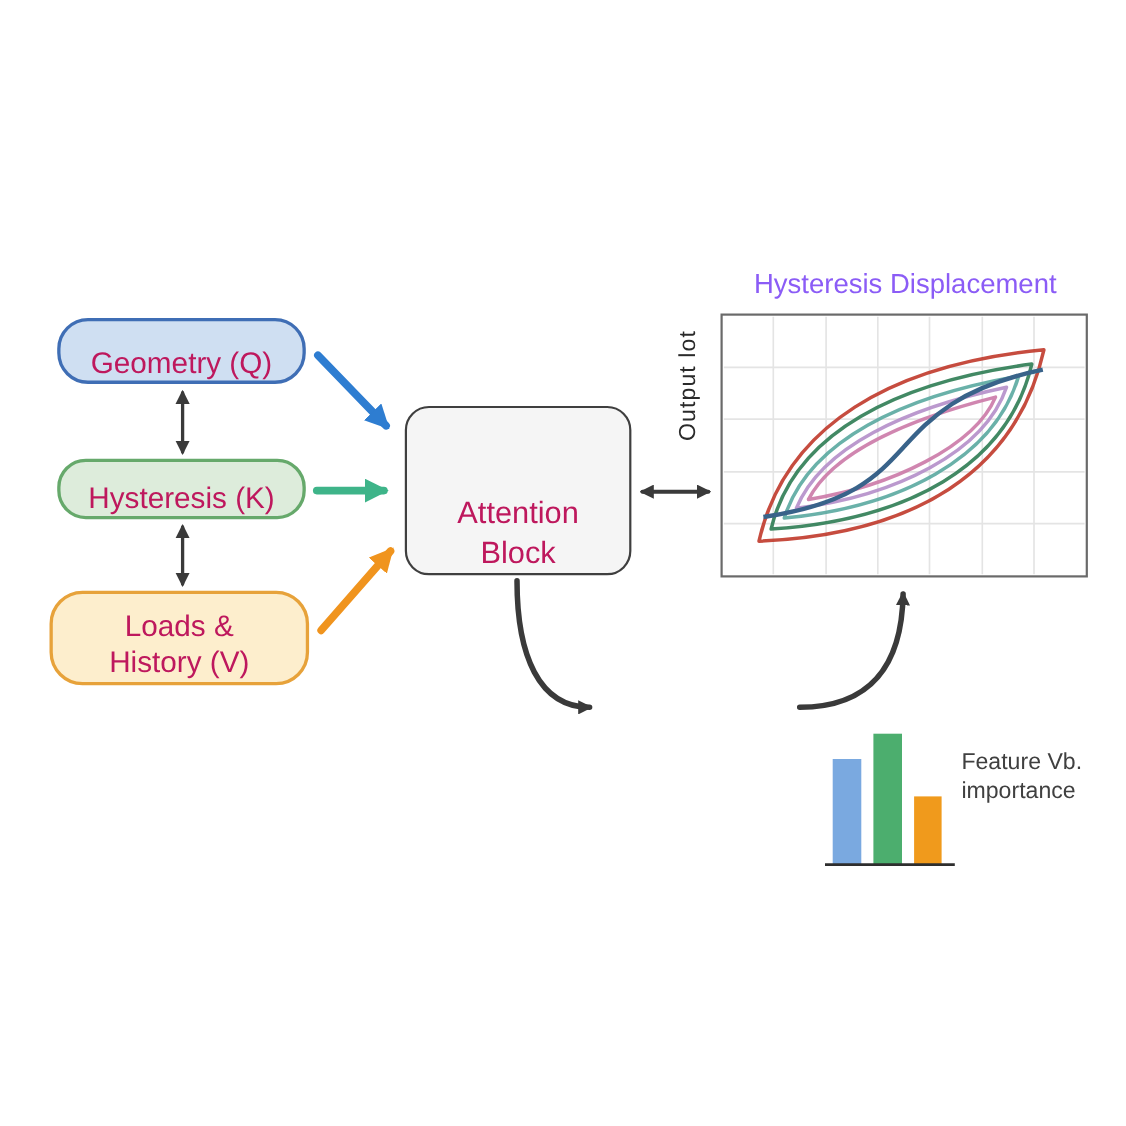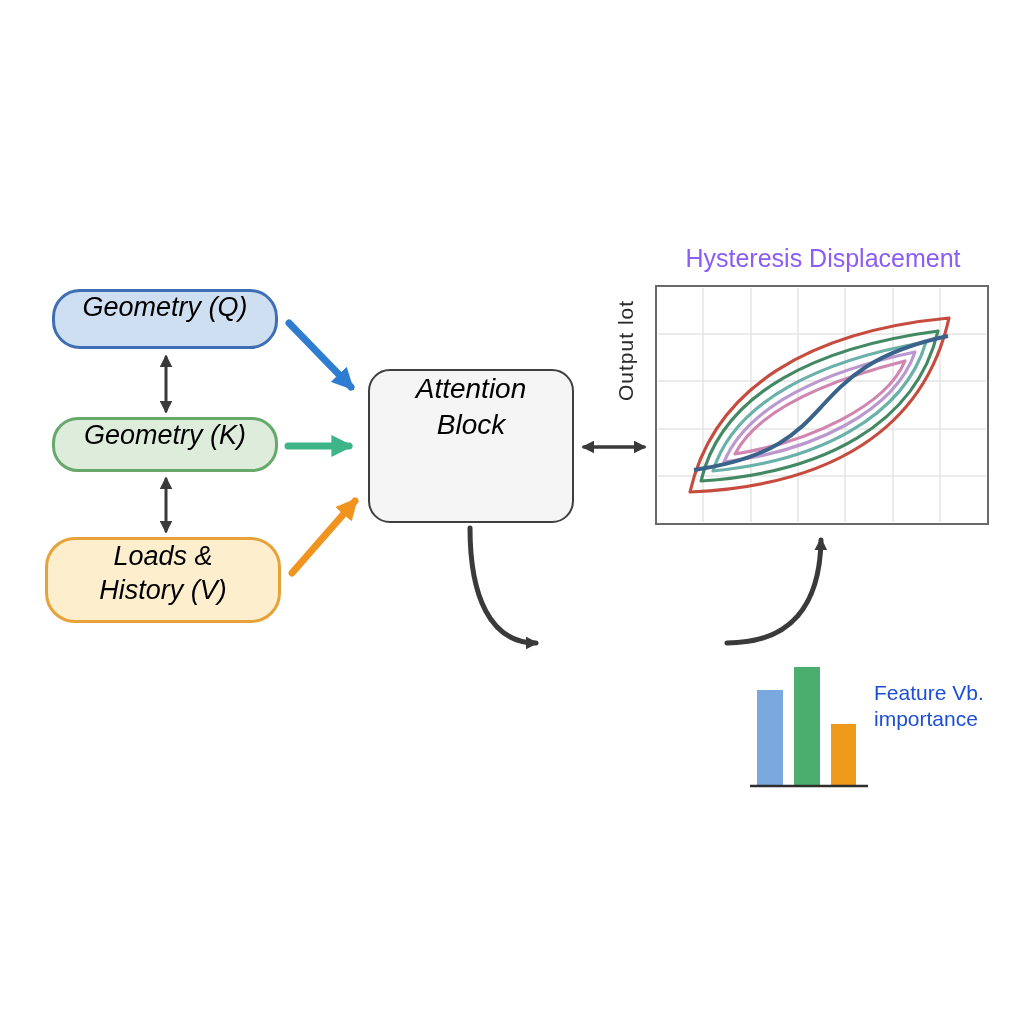--- a/index.html
+++ b/index.html
@@ -1,37 +1,37 @@
 <!DOCTYPE html>
 <html><head>
 <meta charset="utf-8">
 <style>
   html,body{margin:0;padding:0;background:#ffffff;}
   .stage{position:relative;width:1024px;height:1024px;background:#ffffff;overflow:hidden;
          font-family:"Liberation Sans",sans-serif;color:#2b2b2b;}
   .stage svg{position:absolute;left:0;top:0;}
-  .box{position:absolute;display:flex;align-items:flex-start;justify-content:center;
-       text-align:center;box-sizing:border-box;font-size:27px;color:#000000;font-style:italic;}
+  .box{position:absolute;display:flex;align-items:flex-end;justify-content:center;
+       text-align:center;box-sizing:border-box;font-size:27px;color:#be185d;}
   .box-geometry{left:52px;top:289px;width:226px;height:60px;border:3px solid #3f6eb5;
        background:#cfdff2;border-radius:28px;}
   .box-materials{left:52px;top:417px;width:226px;height:55px;border:3px solid #66a96b;
        background:#ddecdb;border-radius:26px;}
   .box-loads{left:45px;top:537px;width:236px;height:86px;border:3px solid #e7a23a;
        background:#fdeecd;border-radius:30px;line-height:1.25;padding:0 26px;}
   .box-attention{left:368px;top:369px;width:206px;height:154px;border:2.5px solid #3f3f3f;
        background:#f5f5f5;border-radius:22px;font-size:28px;line-height:1.3;padding:0 34px;}
   .box-gru{left:546px;top:602px;width:178px;height:82px;border:2.5px solid #3f3f3f;
        background:#f4f4f4;border-radius:14px;font-size:27px;}
   .plot-title{position:absolute;left:653px;top:244px;width:340px;text-align:center;
        font-size:25px;color:#8b5cf6;}
   .plot-ylabel{position:absolute;left:608px;top:288px;width:36px;height:124px;
        writing-mode:vertical-rl;transform:rotate(180deg);display:flex;align-items:center;
        justify-content:center;font-size:21px;color:#2a2a2a;letter-spacing:1px;}
   .feature-label{position:absolute;left:874px;top:680px;width:128px;font-size:21px;
-       line-height:1.25;color:#1d4ed8;}
+       line-height:1.25;color:#404040;}
 </style>
 </head>
 <body>
 
 <div class="stage">
 
   <svg width="1024" height="1024" viewBox="0 0 1024 1024">
     <defs>
       <marker id="mDark" viewBox="0 0 10 10" refX="8" refY="5" markerWidth="13" markerHeight="13" orient="auto-start-reverse" markerUnits="userSpaceOnUse">
         <path d="M0,0 L10,5 L0,10 Z" fill="#3a3a3a"></path>
@@ -87,21 +87,21 @@
       <rect x="794" width="26" y="667" height="119" fill="#4cae6e"></rect>
       <rect x="831" width="25" y="724" height="62" fill="#f09a1c"></rect>
       <path d="M750,786 H868" stroke="#2e2e2e" stroke-width="2.5"></path>
     </g>
   </svg>
 
   <div class="box box-geometry">
     <span>Geometry (Q)</span>
   </div>
   <div class="box box-materials">
-    <span>Geometry (K)</span>
+    <span>Hysteresis (K)</span>
   </div>
   <div class="box box-loads">
     <span>Loads &amp; History (V)</span>
   </div>
   <div class="box box-attention">
     <span>Attention Block</span>
   </div>
 
   <div class="plot-title">Hysteresis Displacement</div>
   <div class="plot-ylabel">Output lot</div>

